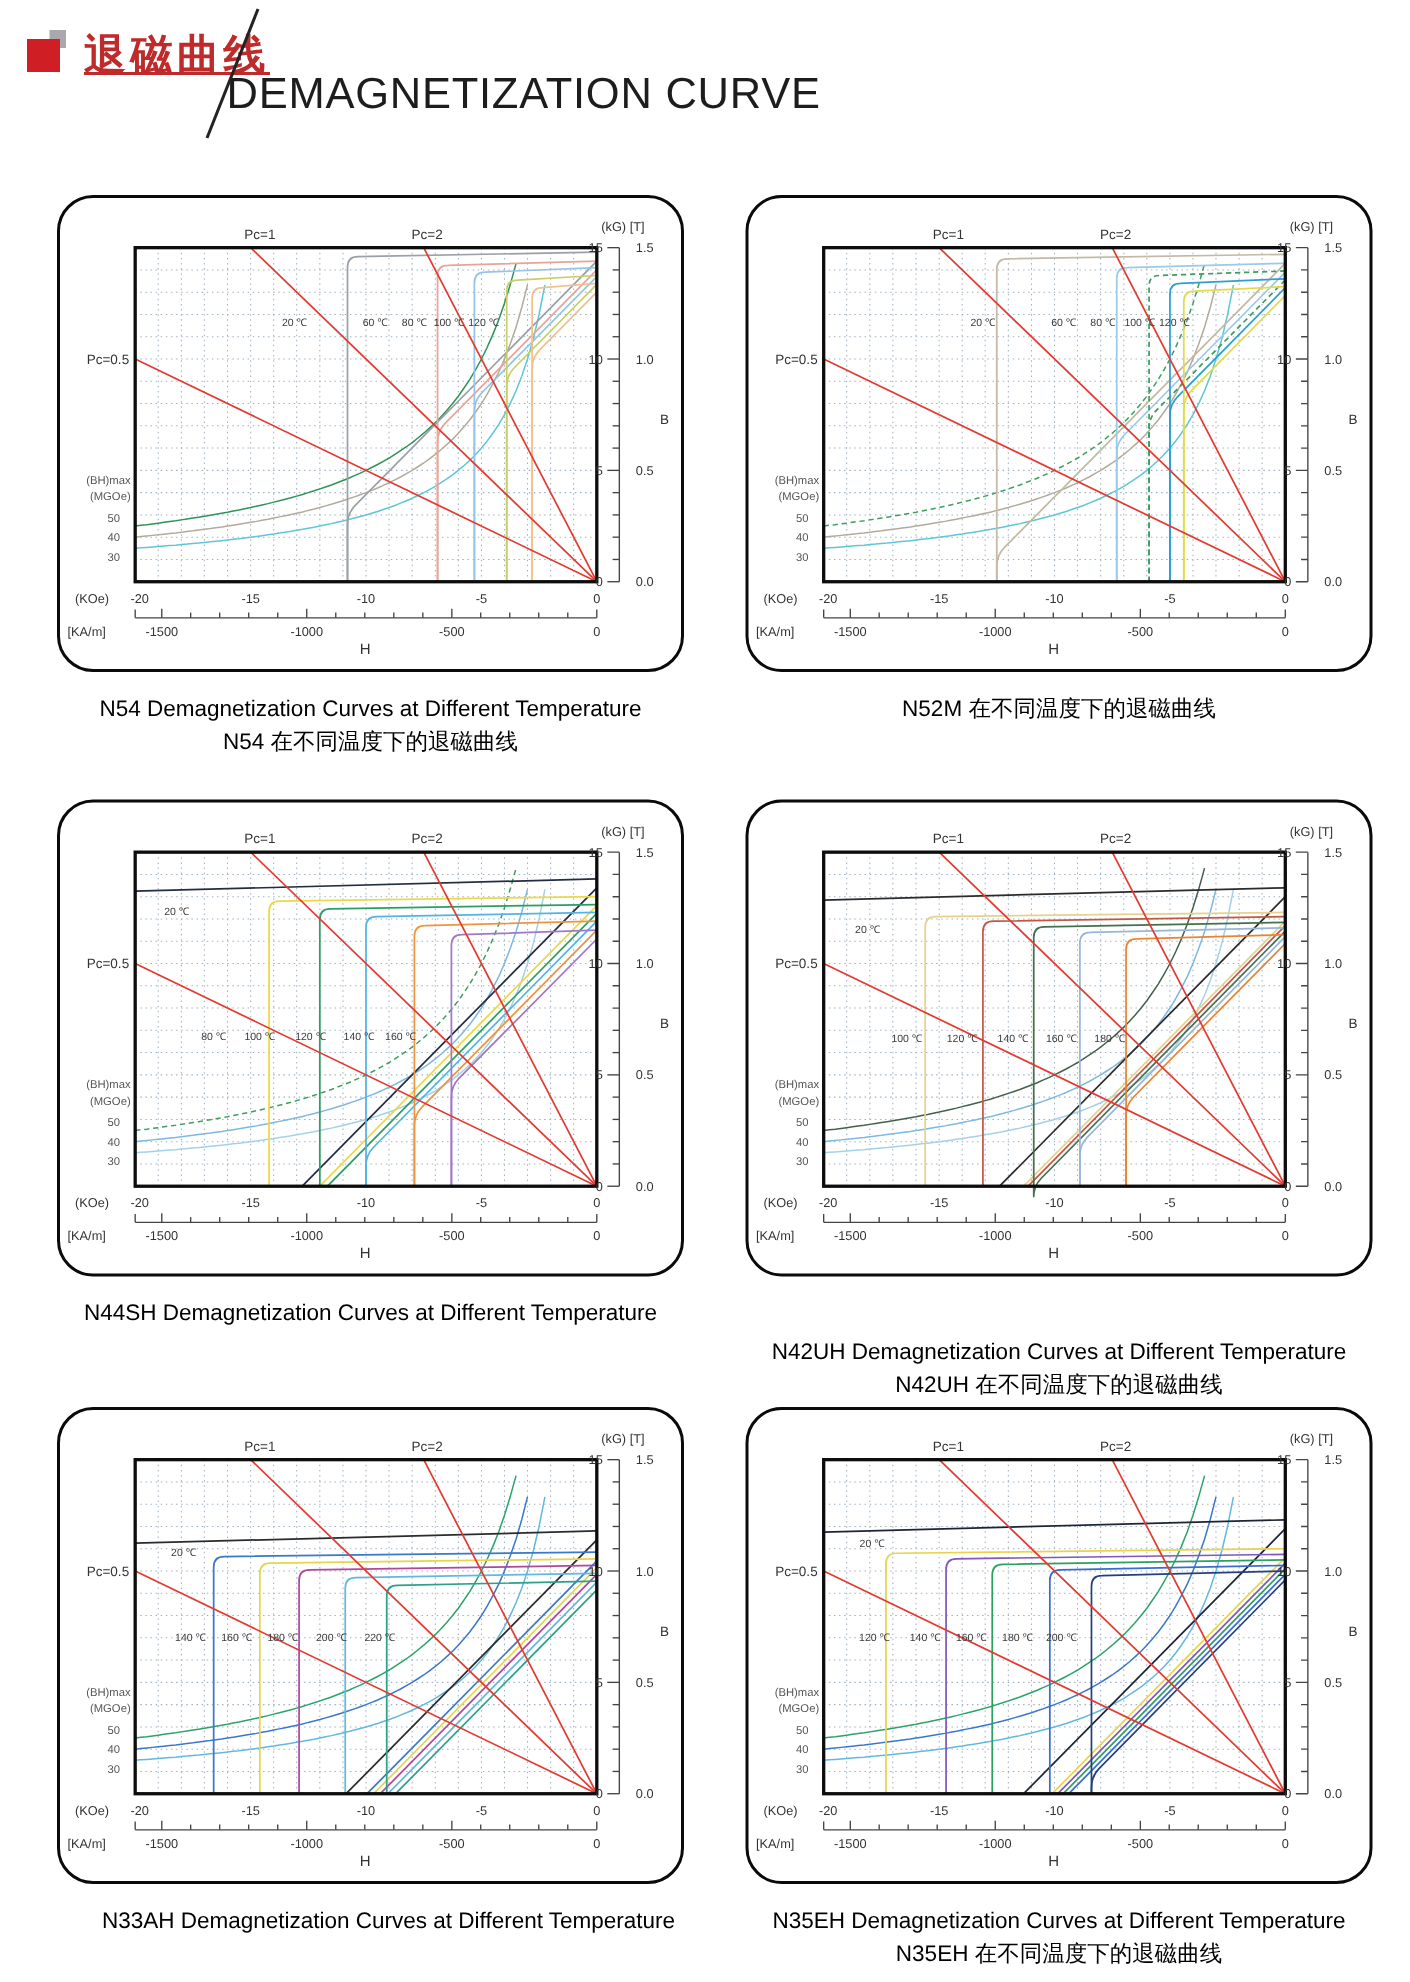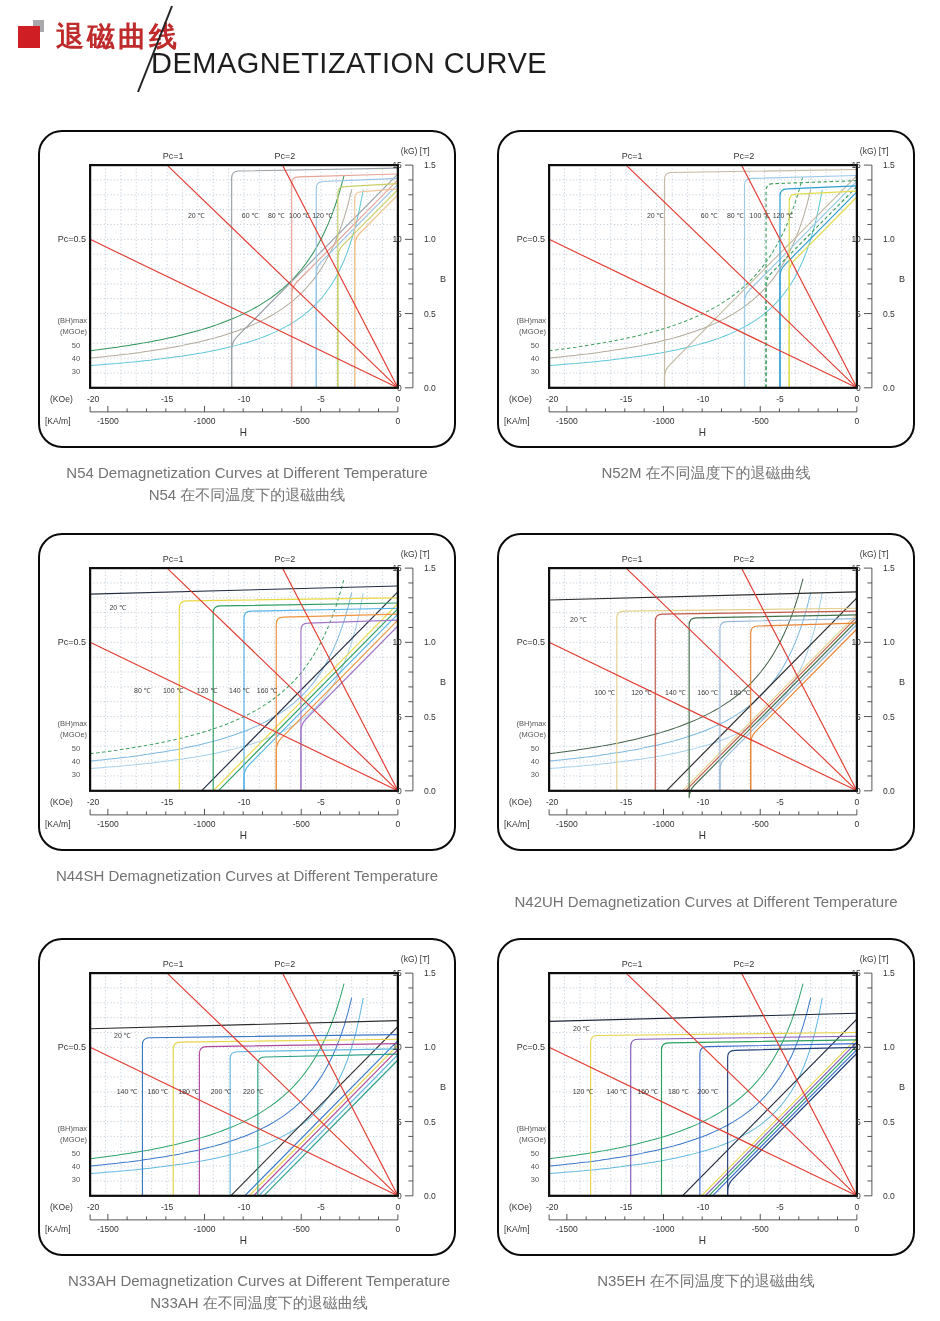--- a/index.html
+++ b/index.html
@@ -1,26 +1,26 @@
 <!DOCTYPE html>
 <html><head>
 <meta charset="utf-8">
 <style>
   html,body{margin:0;padding:0;background:#ffffff;}
   body{font-family:"Liberation Sans", sans-serif;}
   .page{position:relative;width:940px;height:1321px;background:#ffffff;overflow:hidden;}
   .hdr{position:absolute;left:0;top:0;width:940px;height:110px;}
   .sq-red{position:absolute;left:18px;top:26px;width:22px;height:22px;background:#d01f24;z-index:2;}
   .sq-gray{position:absolute;left:33px;top:20px;width:11px;height:12px;background:#a9a9ad;z-index:1;}
-  .title-zh{position:absolute;left:56px;top:18px;font-size:28px;font-weight:bold;color:#bf2a2a;letter-spacing:3px;z-index:2;}
+  .title-zh{position:absolute;left:56px;top:18px;font-size:28px;font-weight:bold;color:#bf2a2a;letter-spacing:3px;z-index:2;text-decoration:underline;}
   .title-en{position:absolute;left:151px;top:47px;font-size:29px;color:#1d1d1d;letter-spacing:0.5px;z-index:2;}
   .slash{position:absolute;left:0;top:0;z-index:3;}
   .card{position:absolute;width:418px;height:318px;border:2.5px solid #0a0a0a;border-radius:24px;background:#ffffff;box-sizing:border-box;}
   .card svg{position:absolute;left:0;top:0;width:100%;height:100%;}
-  .cap{position:absolute;width:418px;text-align:center;color:#737373;}
+  .cap{position:absolute;width:418px;text-align:center;color:#000000;}
   .cap .en{font-size:15px;line-height:1.45;}
   .cap .zh{font-size:15px;line-height:1.45;}
   svg text{font-family:"Liberation Sans", sans-serif;}
 </style>
 </head>
 <body>
 
 <div class="page">
   <div class="hdr">
     <div class="sq-gray"></div>
@@ -543,20 +543,21 @@
           <text x="79.2" y="86.8" font-size="7" text-anchor="middle" fill="#3a3a3a">20 ℃</text>
           <text x="105.3" y="159.3" font-size="7" text-anchor="middle" fill="#3a3a3a">100 ℃</text>
           <text x="142.1" y="159.3" font-size="7" text-anchor="middle" fill="#3a3a3a">120 ℃</text>
           <text x="175.9" y="159.3" font-size="7" text-anchor="middle" fill="#3a3a3a">140 ℃</text>
           <text x="208.1" y="159.3" font-size="7" text-anchor="middle" fill="#3a3a3a">160 ℃</text>
           <text x="240.3" y="159.3" font-size="7" text-anchor="middle" fill="#3a3a3a">180 ℃</text>
         </svg>
       </div>
       <div class="cap" style="left: 497px; top: 865px; margin-top: 26px;">
         <div class="en">N42UH Demagnetization Curves at Different Temperature</div>
+        <div class="zh">N42UH 在不同温度下的退磁曲线</div>
       </div>
       <div class="card" style="left: 38px; top: 938px;">
         <svg viewBox="0 0 413 313" preserveAspectRatio="none">
           <rect x="50" y="33" width="307" height="222" fill="#ffffff"></rect>
           <line x1="65.3" y1="33" x2="65.3" y2="255" stroke="#9fb2c4" stroke-width="0.7" stroke-dasharray="1 2.4"></line>
           <line x1="80.7" y1="33" x2="80.7" y2="255" stroke="#9fb2c4" stroke-width="0.7" stroke-dasharray="1 2.4"></line>
           <line x1="96.0" y1="33" x2="96.0" y2="255" stroke="#9fb2c4" stroke-width="0.7" stroke-dasharray="1 2.4"></line>
           <line x1="111.4" y1="33" x2="111.4" y2="255" stroke="#9fb2c4" stroke-width="0.7" stroke-dasharray="1 2.4"></line>
           <line x1="126.8" y1="33" x2="126.8" y2="255" stroke="#9fb2c4" stroke-width="0.7" stroke-dasharray="1 2.4"></line>
           <line x1="142.1" y1="33" x2="142.1" y2="255" stroke="#9fb2c4" stroke-width="0.7" stroke-dasharray="1 2.4"></line>
@@ -674,21 +675,20 @@
           <text x="82.2" y="97.2" font-size="7" text-anchor="middle" fill="#3a3a3a">20 ℃</text>
           <text x="86.8" y="153.4" font-size="7" text-anchor="middle" fill="#3a3a3a">140 ℃</text>
           <text x="117.5" y="153.4" font-size="7" text-anchor="middle" fill="#3a3a3a">160 ℃</text>
           <text x="148.2" y="153.4" font-size="7" text-anchor="middle" fill="#3a3a3a">180 ℃</text>
           <text x="180.5" y="153.4" font-size="7" text-anchor="middle" fill="#3a3a3a">200 ℃</text>
           <text x="212.7" y="153.4" font-size="7" text-anchor="middle" fill="#3a3a3a">220 ℃</text>
         </svg>
       </div>
       <div class="cap" style="left: 50px; top: 1270px;">
         <div class="en">N33AH Demagnetization Curves at Different Temperature</div>
-        <div class="zh">N33AH 在不同温度下的退磁曲线</div>
       </div>
       <div class="card" style="left: 497px; top: 938px;">
         <svg viewBox="0 0 413 313" preserveAspectRatio="none">
           <rect x="50" y="33" width="307" height="222" fill="#ffffff"></rect>
           <line x1="65.3" y1="33" x2="65.3" y2="255" stroke="#9fb2c4" stroke-width="0.7" stroke-dasharray="1 2.4"></line>
           <line x1="80.7" y1="33" x2="80.7" y2="255" stroke="#9fb2c4" stroke-width="0.7" stroke-dasharray="1 2.4"></line>
           <line x1="96.0" y1="33" x2="96.0" y2="255" stroke="#9fb2c4" stroke-width="0.7" stroke-dasharray="1 2.4"></line>
           <line x1="111.4" y1="33" x2="111.4" y2="255" stroke="#9fb2c4" stroke-width="0.7" stroke-dasharray="1 2.4"></line>
           <line x1="126.8" y1="33" x2="126.8" y2="255" stroke="#9fb2c4" stroke-width="0.7" stroke-dasharray="1 2.4"></line>
           <line x1="142.1" y1="33" x2="142.1" y2="255" stroke="#9fb2c4" stroke-width="0.7" stroke-dasharray="1 2.4"></line>
@@ -805,16 +805,17 @@
           <text x="203" y="303" font-size="10" text-anchor="middle" fill="#333333">H</text>
           <text x="82.2" y="91.2" font-size="7" text-anchor="middle" fill="#3a3a3a">20 ℃</text>
           <text x="83.8" y="153.4" font-size="7" text-anchor="middle" fill="#3a3a3a">120 ℃</text>
           <text x="117.5" y="153.4" font-size="7" text-anchor="middle" fill="#3a3a3a">140 ℃</text>
           <text x="148.2" y="153.4" font-size="7" text-anchor="middle" fill="#3a3a3a">160 ℃</text>
           <text x="178.9" y="153.4" font-size="7" text-anchor="middle" fill="#3a3a3a">180 ℃</text>
           <text x="208.1" y="153.4" font-size="7" text-anchor="middle" fill="#3a3a3a">200 ℃</text>
         </svg>
       </div>
       <div class="cap" style="left: 497px; top: 1270px;">
+        <div class="en">N35EH Demagnetization Curves at Different Temperature</div>
         <div class="zh">N35EH 在不同温度下的退磁曲线</div>
       </div>
     </div>
 </div>
 
 </body></html>

